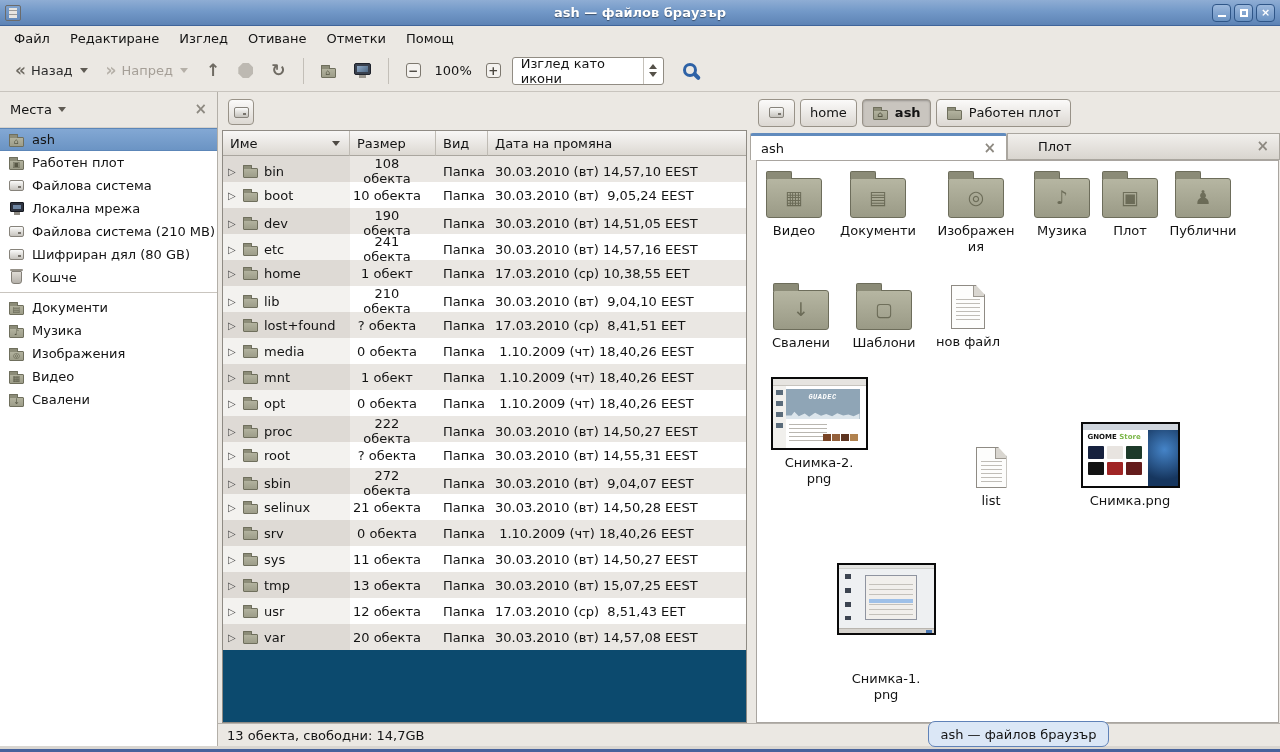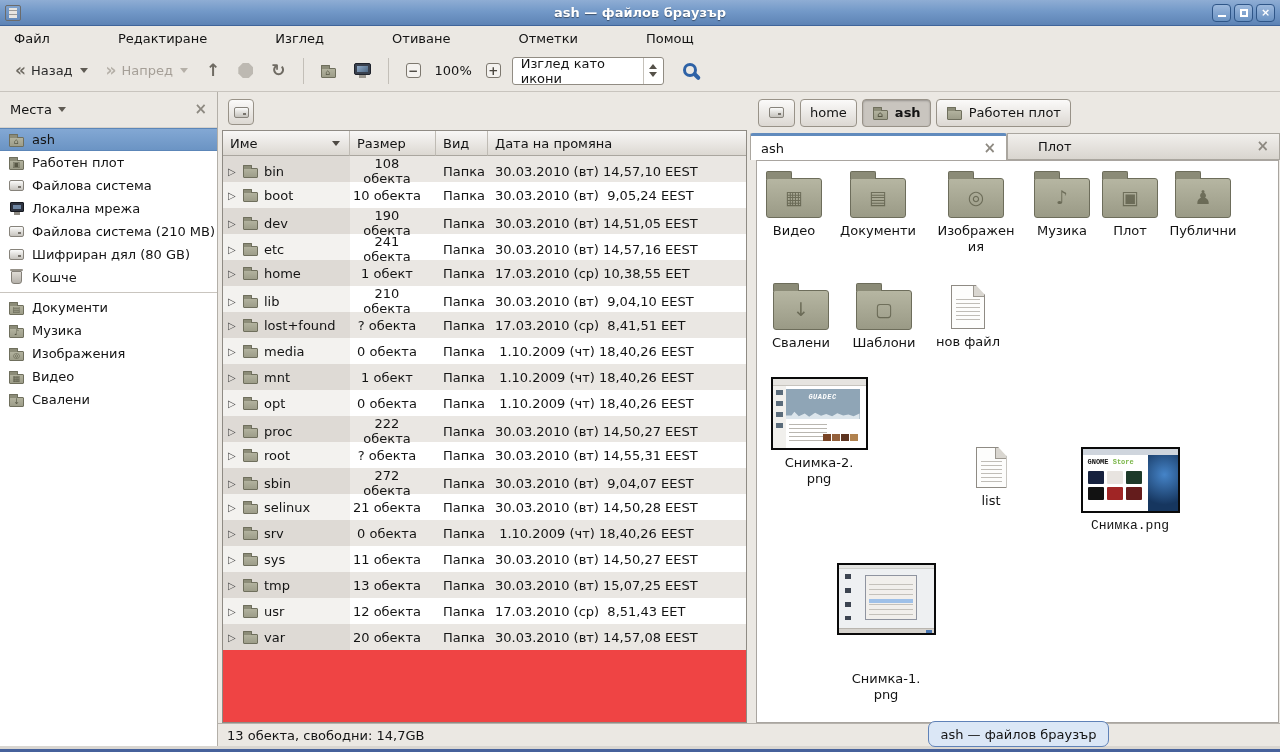--- a/index.html
+++ b/index.html
@@ -16,21 +16,21 @@
     text-shadow:0 1px 1px rgba(0,0,0,.45); }
   .win-controls { margin-left:auto; display:flex; gap:3px; z-index:2; }
   .win-btn { width:19px; height:18px; border:1px solid #2f5688; border-radius:4px;
     background:linear-gradient(#9db9dd,#6a92c2); display:flex; align-items:center; justify-content:center;
     color:#fff; font-weight:bold; font-size:11px; line-height:1; }
   .glyph-min { width:8px; height:2px; background:#fff; margin-top:7px; }
   .glyph-max { width:8px; height:8px; border:2px solid #fff; }
 
   
   .menubar { position:absolute; left:0; top:26px; right:0; height:24px; background:#ebe8e3;
-    display:flex; align-items:center; padding-left:4px;gap:48px; }
+    display:flex; align-items:center; padding-left:4px; }
   .menu-item { padding:3px 10px; }
 
   
   .toolbar { position:absolute; left:0; top:50px; right:0; height:42px; background:#ebe8e3;
     border-bottom:1px solid #c8c4be; display:flex; align-items:center; padding-left:8px; gap:4px; }
   .tb-btn { display:flex; align-items:center; gap:5px; padding:4px 7px; border-radius:4px; color:#2b2b2b; }
   .tb-btn.disabled { color:#a59f97; }
   .tb-sep { width:1px; height:26px; background:#c3bfb8; margin:0 6px; }
   .arrow-glyph { font-size:17px; line-height:1; color:#6f6b63; font-weight:bold; }
   .disabled .arrow-glyph { color:#b5b0a8; }
@@ -66,21 +66,21 @@
   .mi-drive::after { content:""; position:absolute; right:2px; bottom:2px; width:3px; height:2px; background:#77736c; }
   .mi-network { width:14px; height:10px; background:#2e3340; border:1px solid #15181f; border-radius:1px; position:relative; margin-bottom:3px; }
   .mi-network::before { content:""; position:absolute; inset:2px; background:#6e86a3; }
   .mi-network::after { content:""; position:absolute; left:3px; bottom:-4px; width:6px; height:3px; background:#8e8a82; }
   .mi-trash { width:11px; height:13px; background:linear-gradient(#dedbd5,#b5b1aa); border:1px solid #837f77; border-radius:1px 1px 3px 3px; position:relative; }
   .mi-trash::before { content:""; position:absolute; top:-3px; left:-2px; right:-2px; height:2px; background:#969289; border-radius:1px; }
 
   
   .tree-top-btn { position:absolute; left:228px; top:99px; width:26px; height:26px; border:1px solid #989288; border-radius:4px;
     background:linear-gradient(#fbfaf9,#dcd8d2); display:flex; align-items:center; justify-content:center; }
-  .tree-wrap { position:absolute; left:222px; top:130px; width:525px; bottom:29px; background:#ef4444; border:1px solid #8f8b84; }
+  .tree-wrap { position:absolute; left:222px; top:130px; width:525px; bottom:29px; background:#0c4a6e; border:1px solid #8f8b84; }
   .tree-header { display:grid; grid-template-columns:127px 86px 52px 1fr; height:25px; }
   .th-cell { background:linear-gradient(#f8f7f6,#dcd8d2); border-right:1px solid #bfbbb4; border-bottom:1px solid #aaa69f;
     display:flex; align-items:center; padding-left:7px; }
   .th-cell:last-child { border-right:none; }
   .th-cell .tri-down { margin-left:auto; margin-right:9px; border-top-color:#4e4a44; }
   .tree-row { display:grid; grid-template-columns:127px 86px 52px 1fr; height:26px; align-items:center; background:#fff; }
   .tree-row.odd { background:#eae7e3; }
   .cell-name { height:100%; display:flex; align-items:center; gap:6px; padding-left:5px; background:#f3f2ef; }
   .tree-row.odd .cell-name { background:#dedad5; }
   .expander { color:#4c4c4c; font-size:10px; width:9px; }
@@ -628,21 +628,21 @@
       <i class="t-lines"></i>
       <span class="t-pics"><i style="background:#7a4526"></i><i style="background:#94613c"></i><i style="background:#5d3420"></i><i style="background:#b1824f"></i></span>
     </span>
     <span>Снимка-2.
 png</span>
   </div>
     <div class="icon-item" style="left: 194px; top: 286px; width: 80px;">
     <span class="page small"></span>
     <span>list</span>
   </div>
-    <div class="icon-item" style="left: 313px; top: 286px; width: 120px; font-family: Liberation Mono, monospace;">
+    <div class="icon-item" style="left: 313px; top: 261px; width: 120px;">
     <span class="thumb th-store">
       <i class="s-chrome"></i><i class="s-right"></i>
       <span class="s-brand"><span>GNOME</span> <span class="green">Store</span></span>
       <span class="s-grid">
         <i style="background:#16213e"></i><i style="background:#e8e4e0"></i><i style="background:#1d3a2a"></i>
         <i style="background:#121212"></i><i style="background:#a02525"></i><i style="background:#641c1c"></i>
       </span>
     </span>
     <span>Снимка.png</span>
   </div>

